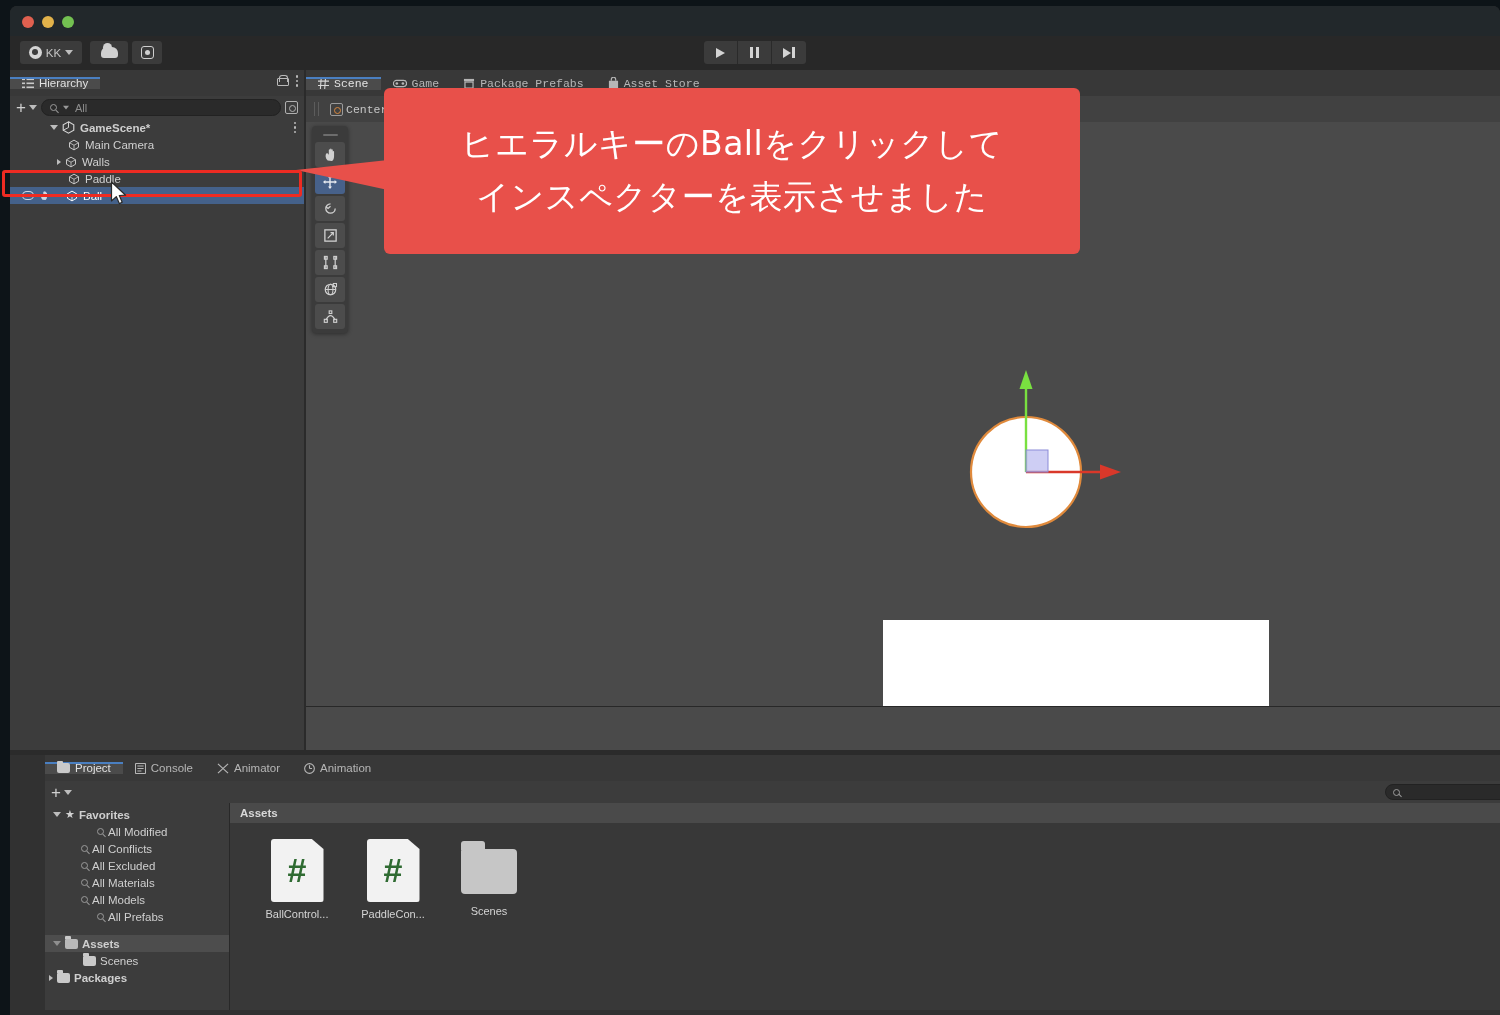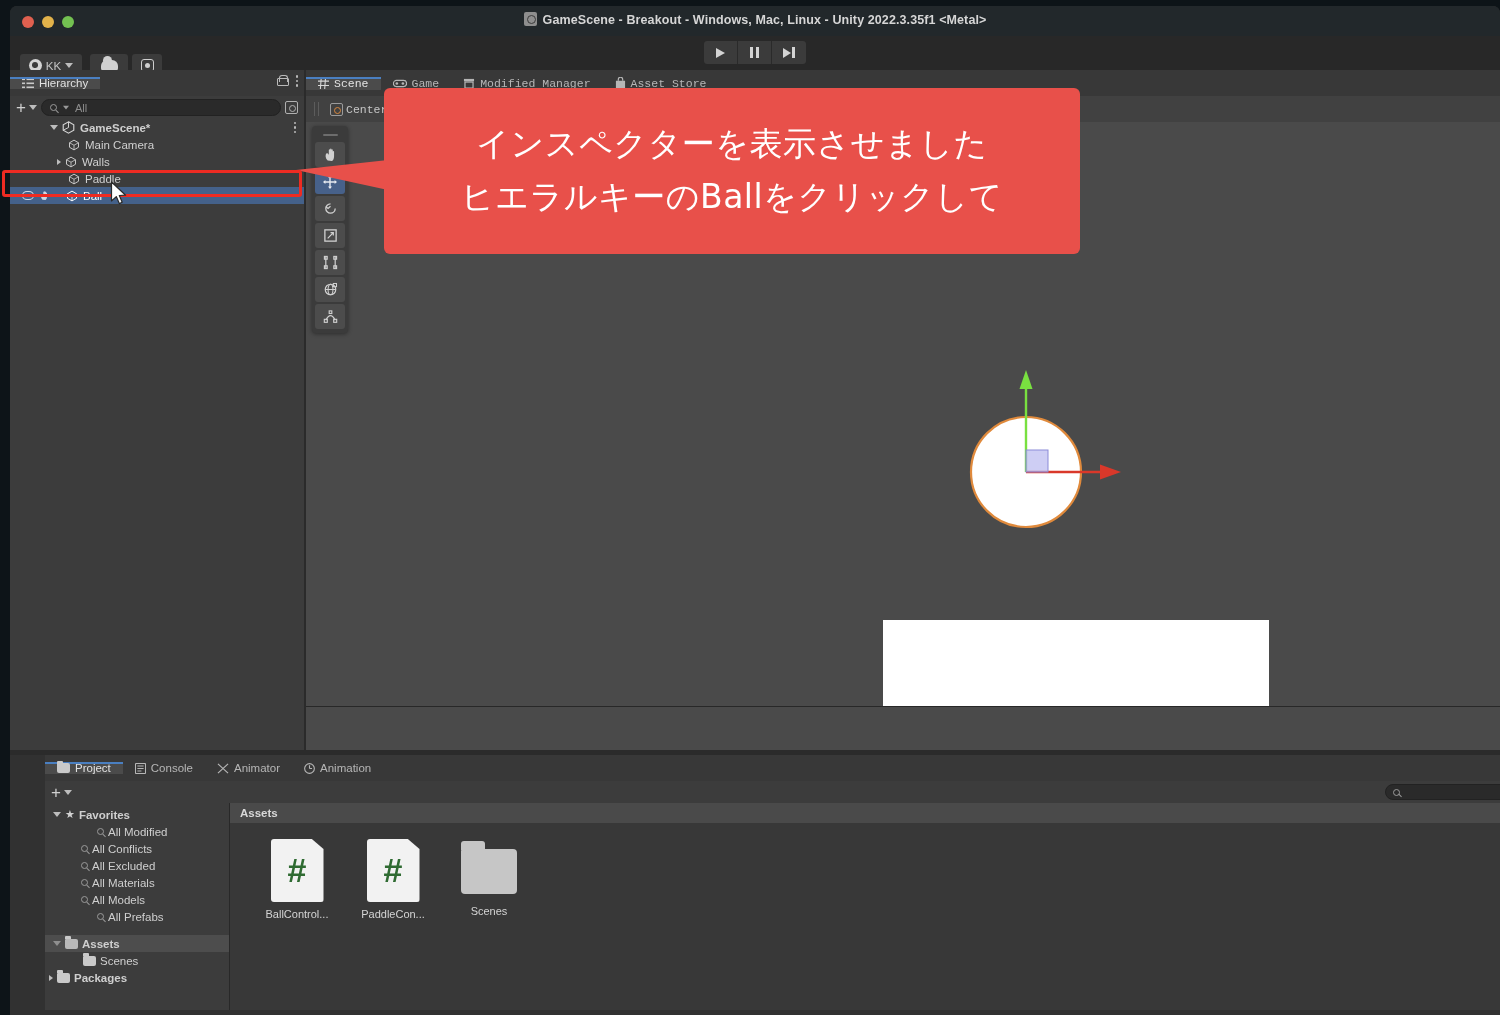--- a/index.html
+++ b/index.html
@@ -51,21 +51,21 @@
     width: 7px; height: 7px; border: 1.4px solid #3a3a3a; border-radius: 50%;
   }
 
   
   .maintool {
     position: absolute; left: 0; top: 30px;
     width: 100%; height: 34px;
     background: #282828;
   }
   .tbtn {
-    position: absolute; top: 18px; height: 23px;
+    position: absolute; top: 5px; height: 23px;
     background: #3b3b3b; border-radius: 3px;
     display: flex; align-items: center; justify-content: center;
     color: #c4c4c4; font-size: 11.5px;
   }
   .tbtn-account { left: 10px; width: 62px; gap: 4px; }
   .tbtn-cloud { left: 80px; width: 38px; }
   .tbtn-settings { left: 122px; width: 30px; }
   .avatar-ic {
     width: 13px; height: 13px; border-radius: 50%;
     background: #d4d4d4; position: relative; flex: none;
@@ -364,23 +364,20 @@
 <body>
 
 <div id="root">
   <div class="win">
 
     <div class="titlebar">
       <div class="traffic">
         <span class="dot red"></span>
         <span class="dot yellow"></span>
         <span class="dot green"></span>
-      </div>
-      <div class="wintitle">
-        <span class="tico"></span><span>GameScene - Breakout - Windows, Mac, Linux - Unity 2022.3.35f1 &lt;Metal&gt;</span>
       </div>
     </div>
 
     <div class="maintool">
       <div class="tbtn tbtn-account">
         <span class="avatar-ic"></span>
         <span>KK</span>
         <span class="caret-d"></span>
       </div>
       <div class="tbtn tbtn-cloud">
@@ -514,21 +511,21 @@
             <circle cx="4.4" cy="5" r="1.5" fill="#b6b6b6"></circle>
             <circle cx="11.3" cy="5" r="1.5" fill="#b6b6b6"></circle>
           </svg>
           <span>Game</span>
         </div>
         <div class="tab">
           <svg width="12" height="11" viewBox="0 0 12 12">
             <rect x="0.5" y="1" width="11" height="2.6" fill="#b6b6b6"></rect>
             <rect x="1.6" y="4.4" width="8.8" height="6.6" fill="none" stroke="#b6b6b6" stroke-width="1.3"></rect>
           </svg>
-          <span>Modified Manager</span>
+          <span>Package Prefabs</span>
         </div>
         <div class="tab">
           <svg width="11" height="12" viewBox="0 0 12 13">
             <path d="M1 4 H11 V12 H1 Z" fill="#b6b6b6"></path>
             <path d="M3.6 4 V2.6 A2.4 2.4 0 0 1 8.4 2.6 V4" fill="none" stroke="#b6b6b6" stroke-width="1.3"></path>
           </svg>
           <span>Asset Store</span>
         </div>
       </div>
 
@@ -729,22 +726,22 @@
     </div>
 
     <div class="bottom-strip"></div>
   </div>
 
   <svg class="callout-tail" viewBox="0 0 92 30">
     <polygon points="0,10 92,0 92,30" fill="#e8504a"></polygon>
   </svg>
 
   <div class="callout">
+    <div class="line">ヒエラルキーのBallをクリックして</div>
     <div class="line">インスペクターを表示させました</div>
-    <div class="line">ヒエラルキーのBallをクリックして</div>
   </div>
 
   <div class="red-box" style="left:2px;top:170px;width:300px;height:27px;z-index:70;"></div>
 
   <svg class="cursor" style="left:110px;top:181px;width:20px;height:26px;z-index:80;" viewBox="0 0 20 26">
     <path d="M1.5 1 L1.5 20 L6.3 15.6 L9.3 22.6 L12.2 21.3 L9.3 14.5 L15.6 14.2 Z" fill="#ffffff" stroke="#2a2a2a" stroke-width="1.2" stroke-linejoin="round"></path>
   </svg>
 </div>
 
 </body></html>

